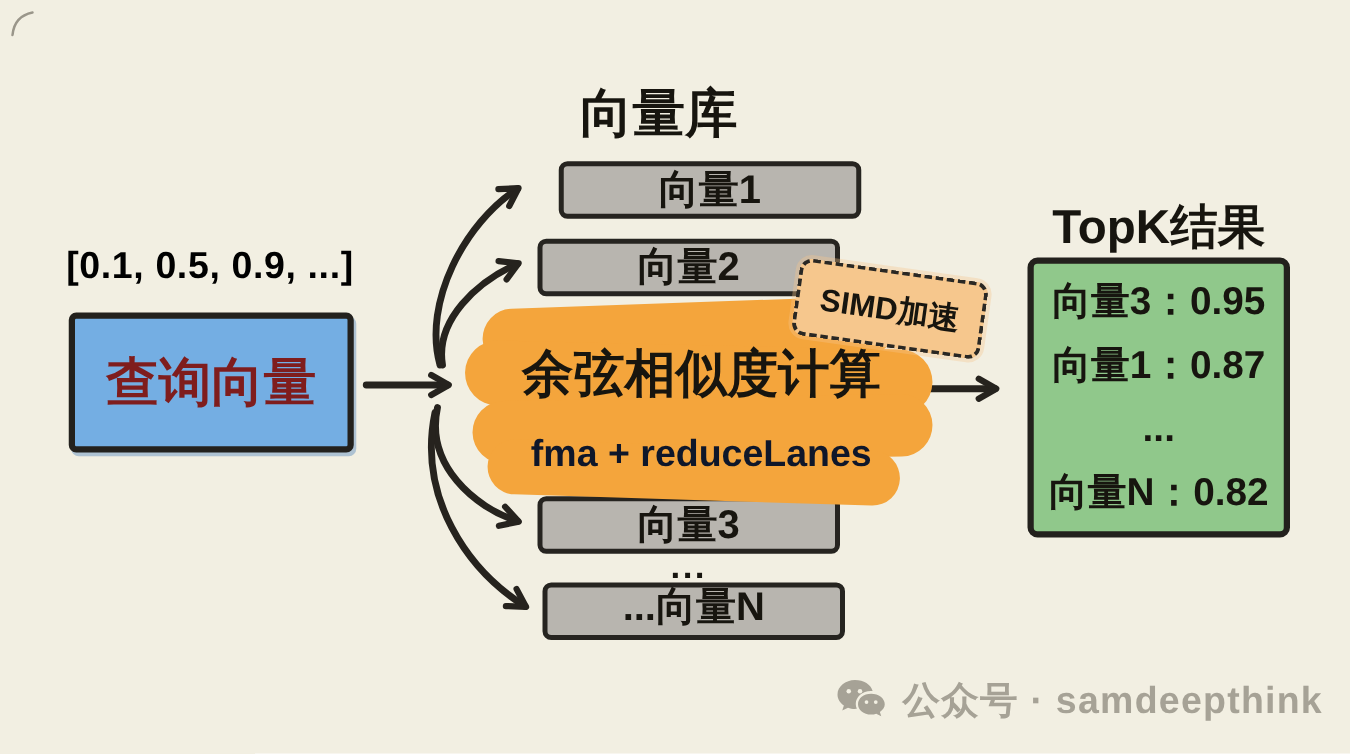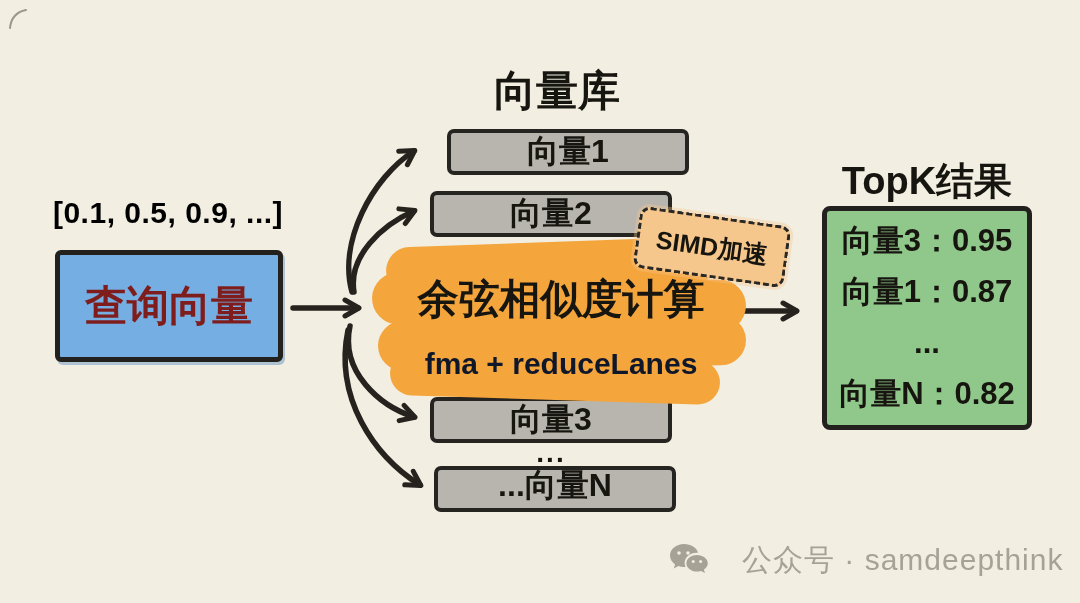--- a/index.html
+++ b/index.html
@@ -20,21 +20,21 @@
   .query-box {
     position:absolute; left:55px; top:250px; width:228px; height:112px;
     background:#74AEE3; border:5px solid #23211D; border-radius:6px;
     display:flex; align-items:center; justify-content:center;
     box-shadow:2px 3px 0 rgba(90,140,190,.45);
   }
   .query-box .label { font-size:42px; font-weight:bold; color:#7f1d1d; }
 
   
   .lib-title {
-    position:absolute; left:436px; top:63px; width:242px;
+    position:absolute; left:406px; top:63px; width:242px;
     text-align:center; font-size:42px; font-weight:bold; color:#17150F;
   }
   .vec-box {
     position:absolute; width:242px; height:46px;
     background:#B8B5AF; border:4px solid #262420; border-radius:7px;
     display:flex; align-items:center; justify-content:center;
   }
   .vec-box .label { font-size:32px; font-weight:bold; color:#17150F; }
   .vec-box.b1 { left:447px; top:129px; }
   .vec-box.b2 { left:430px; top:191px; }
@@ -79,21 +79,21 @@
   .topk-row { font-size:31px; font-weight:bold; color:#17150F; line-height:1.45; white-space:nowrap; }
 
   
   .arrows { position:absolute; left:0; top:0; width:1080px; height:603px; pointer-events:none; }
 
   
   .watermark {
     position:absolute; left:668px; top:540px; display:flex; align-items:center; gap:10px;
     color:#A6A296;
   }
-  .watermark .wm-text { font-size:30px; font-weight:400; letter-spacing:1px;margin-left:20px; }
+  .watermark .wm-text { font-size:30px; font-weight:700; letter-spacing:1px; }
 
   .corner-mark { position:absolute; left:6px; top:6px; }
 </style>
 </head>
 <body>
 
 <div class="canvas">
 
   <svg class="corner-mark" width="30" height="30" viewBox="0 0 30 30">
     <path d="M4,22 C5,12 10,6 20,4" fill="none" stroke="#9a968a" stroke-width="2" stroke-linecap="round"></path>

